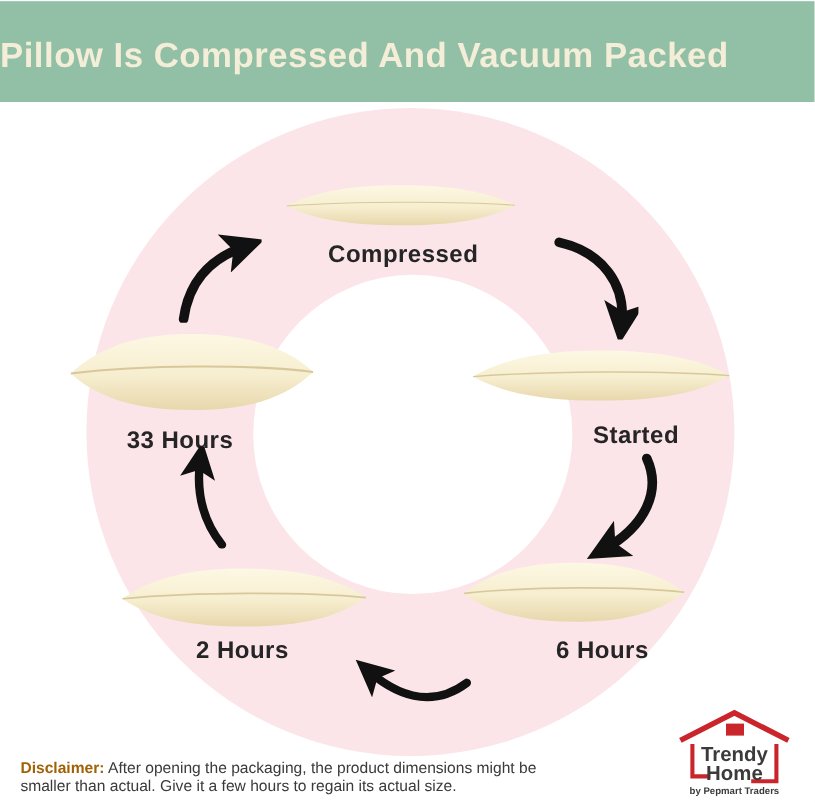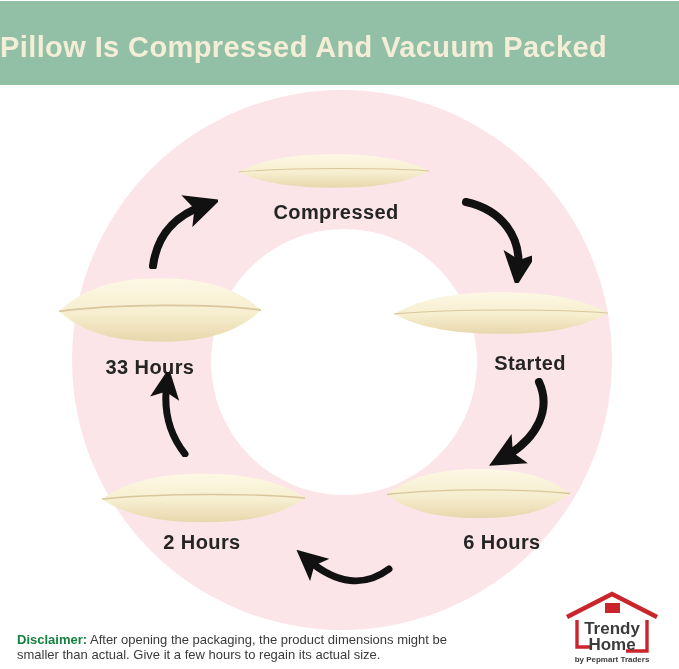--- a/index.html
+++ b/index.html
@@ -35,21 +35,21 @@
     position:absolute;transform:translateX(-50%);
     color:var(--label-text,#252525);
     font-size:20px;font-weight:600;letter-spacing:.4px;white-space:nowrap;
   }
   .arrow{position:absolute;}
   
   .disclaimer{
     position:absolute;left:17px;top:632px;width:452px;
     font-size:13px;line-height:1.18;color:var(--disclaimer-text,#3a3a3a);
   }
-  .disclaimer b{color:#15803d;}
+  .disclaimer b{color:#a16207;}
   .logo{position:absolute;left:560px;top:589px;width:104px;height:78px;}
 </style>
 </head>
 <body>
 
 <div class="page">
 
   <div class="header">
     <div class="header-title">Pillow Is Compressed And Vacuum Packed</div>
   </div>

